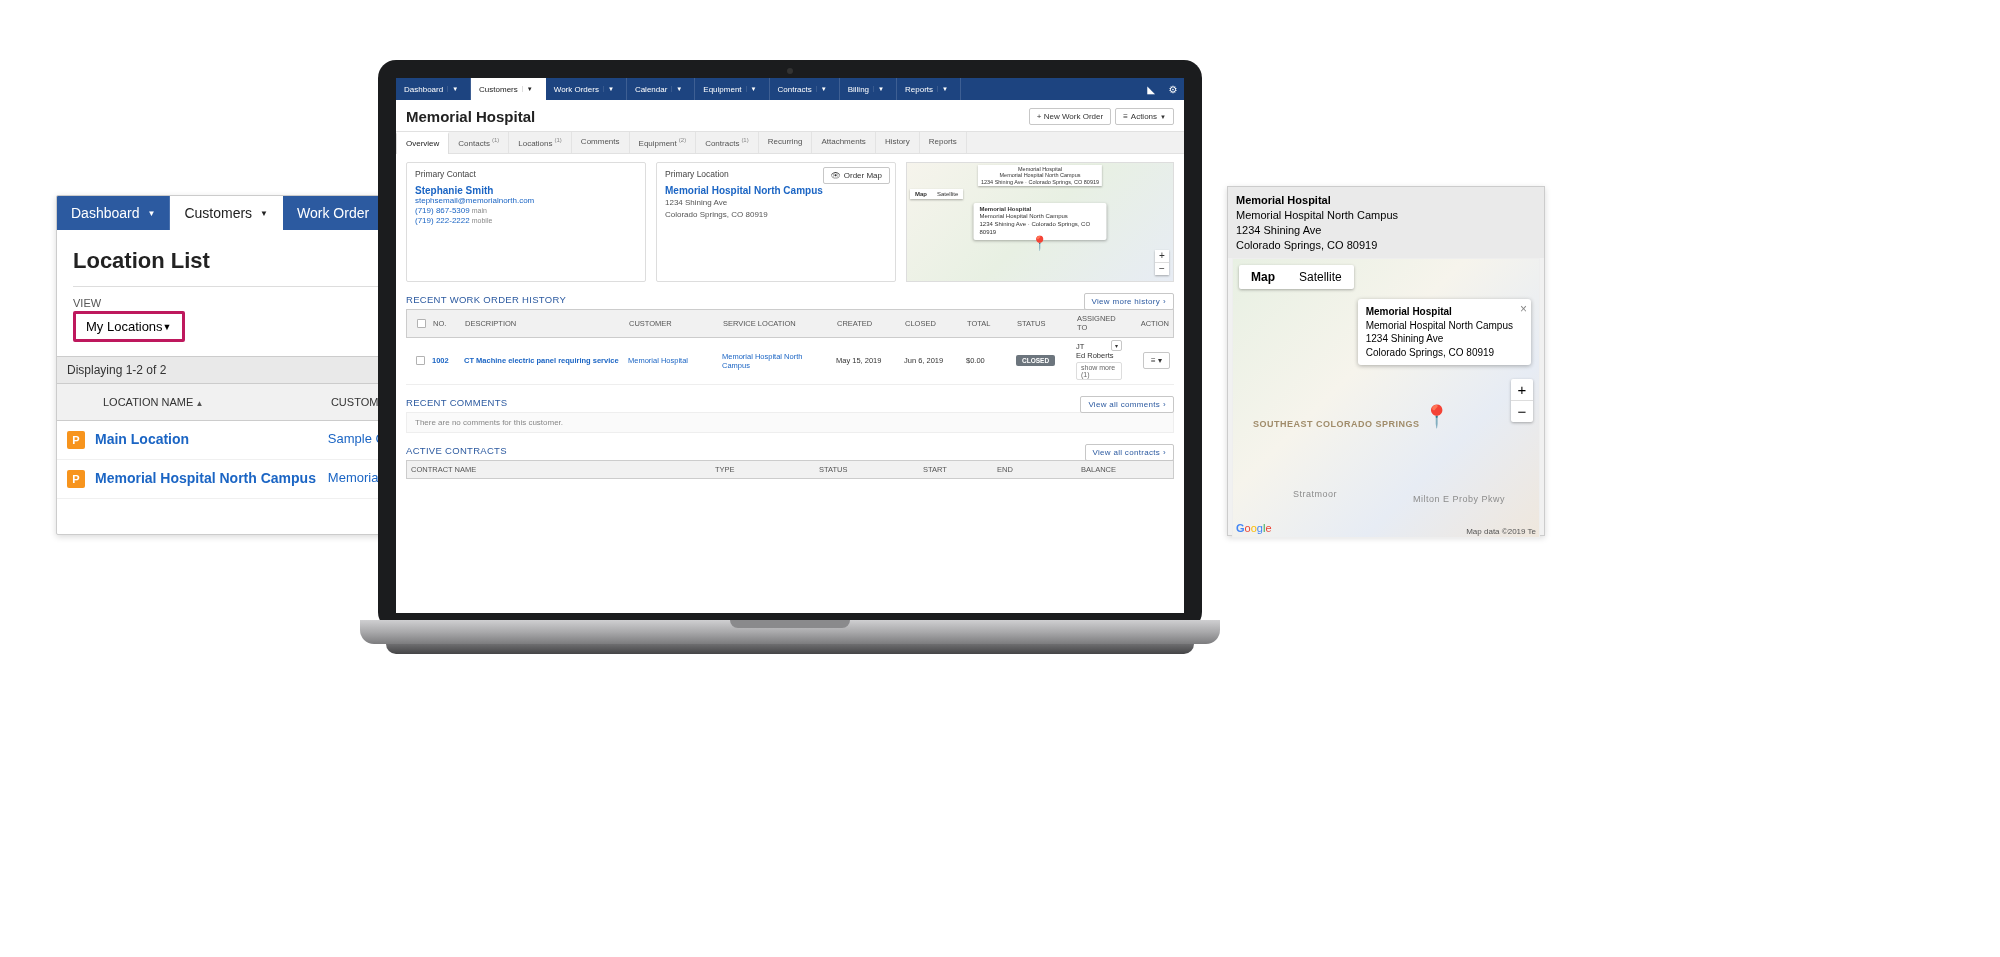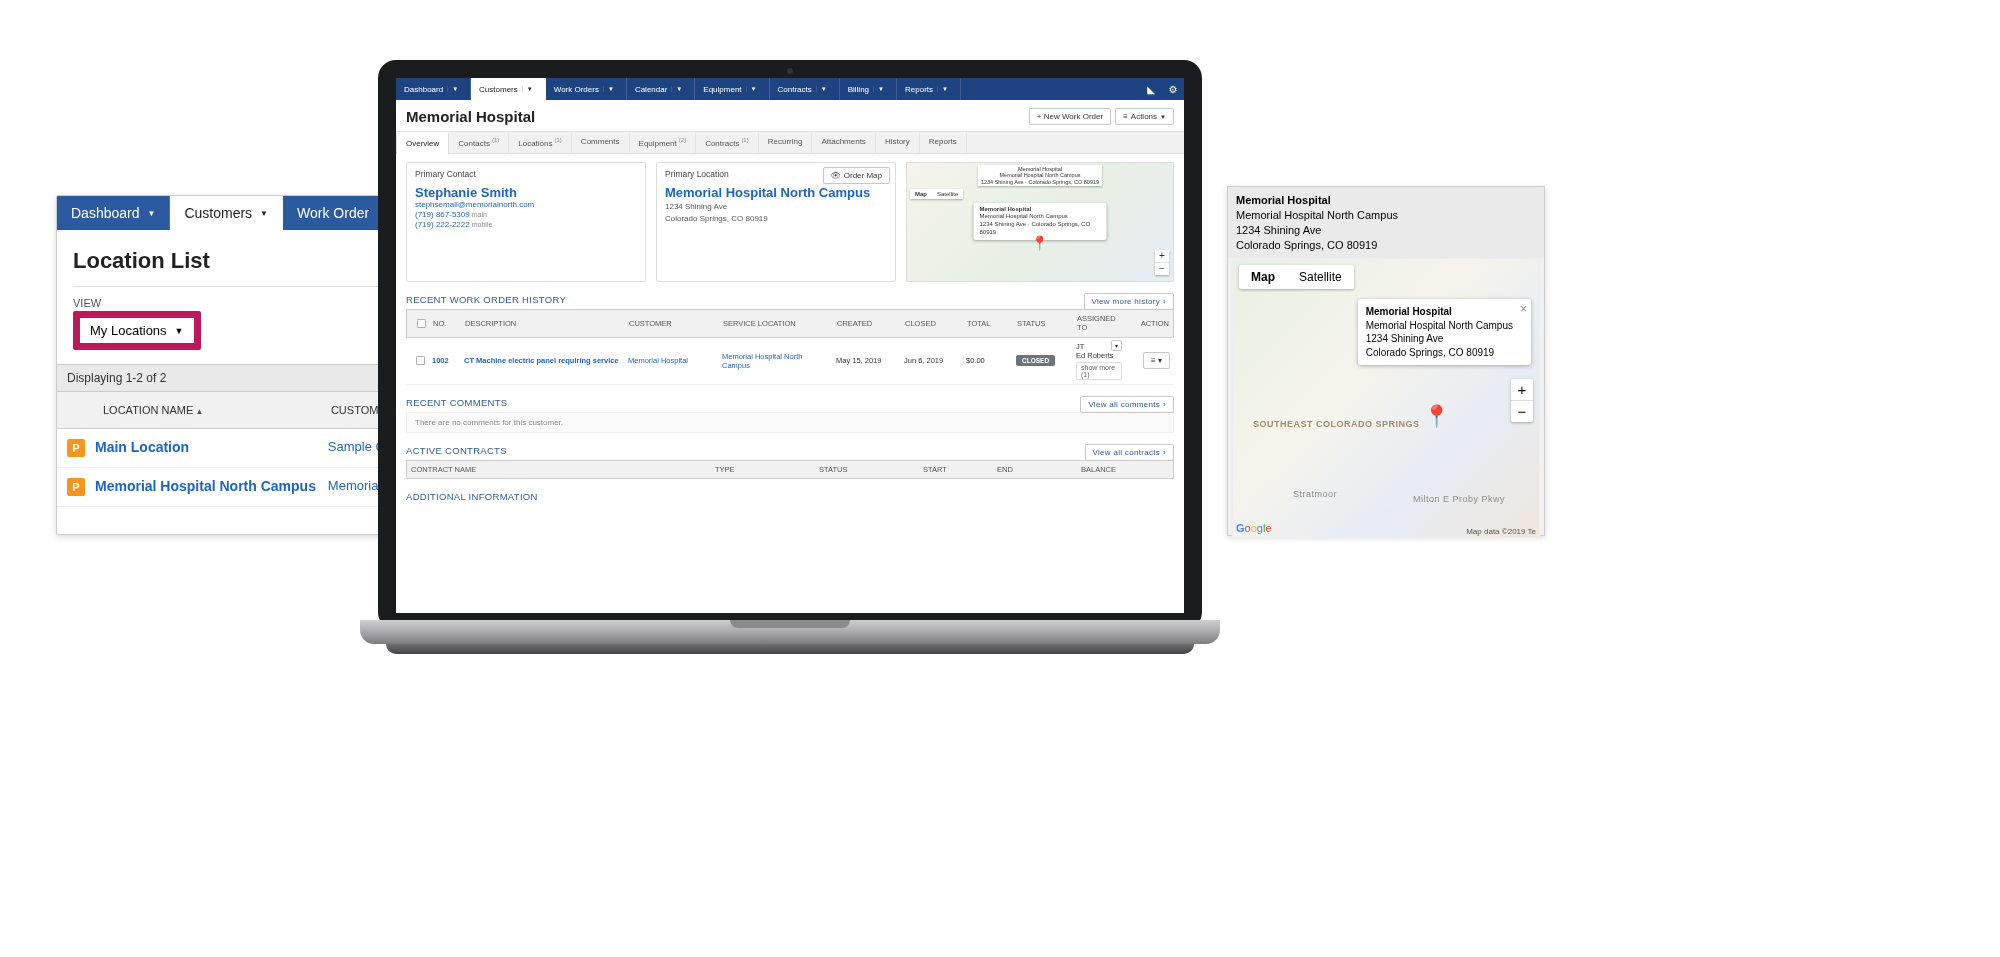--- a/index.html
+++ b/index.html
@@ -62,27 +62,27 @@
   .card-left .body { padding: 14px 16px 0 16px; }
   .card-left h1 {
     font-size: 22px;
     font-weight: 600;
     margin: 4px 0 12px 0;
     color: #222;
   }
   .card-left hr { border: none; border-top: 1px solid #ddd; margin: 6px 0 10px 0;}
   .card-left .view-label { font-size: 11px; color: #555; }
   .card-left .dd {
-    border: 7px solid #be185d;
+    border: 3px solid #be185d;
     display: inline-flex;
     align-items: center;
     padding: 5px 10px;
     font-size: 13px;
     border-radius: 2px;
-    gap: 8px;
+    gap: 0;
     cursor: pointer;
     margin-top: 2px;
   }
   .card-left .grid-head {
     background: var(--grey-bg);
     border-top: 1px solid var(--grey-border);
     border-bottom: 1px solid var(--grey-border);
     margin-top: 14px;
   }
   .card-left .grid-head .displaying {
@@ -336,21 +336,21 @@
   .pc, .pl {
     border: 1px solid #ddd;
     border-radius: 2px;
     padding: 6px 8px 8px 8px;
     position: relative;
   }
   .pc { width: 240px; }
   .pc .title, .pl .title {
     font-size: 8.5px; color: #444; margin-bottom: 6px;
   }
-  .pc .link, .pl .link { color: var(--blue-link); font-size: 13px; font-weight:600; cursor:pointer;}
+  .pc .link, .pl .link { color: var(--blue-link); font-size: 10px; font-weight:600; cursor:pointer;}
   .pc .line { color: var(--blue-link); font-size: 8px; }
   .pc .hint { color: #888; font-size: 7px; margin-left: 2px;}
   .pl { width: 240px; }
   .pl .addr { font-size: 8px; color: #555; line-height: 1.4; margin-top: 1px;}
   .pl .viewmap {
     position: absolute; top: 4px; right: 5px;
   }
   .mini-map {
     flex: 1;
     border: 1px solid #ddd;
@@ -684,21 +684,20 @@
           <div class="c-head">
             <div>CONTRACT NAME</div>
             <div>TYPE</div>
             <div>STATUS</div>
             <div>START</div>
             <div>END</div>
             <div>BALANCE</div>
             <div></div>
           </div>
 
-          <div class="section-title">ADDITIONAL INFORMATION</div>
         </div>
       </div>
     </div>
   </div>
   <div class="base">
     <div class="bar">
         <div class="notch"></div>
       </div>
     <div class="foot"></div>
   </div>

